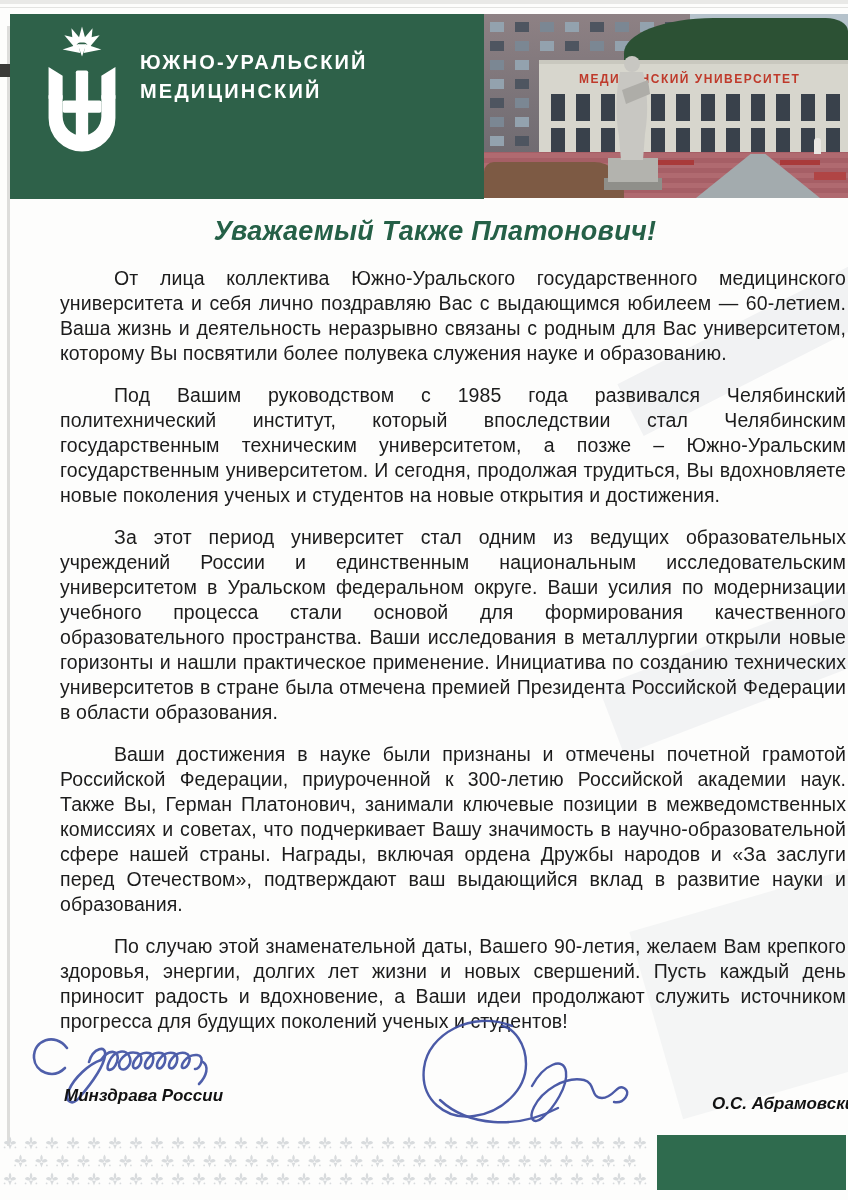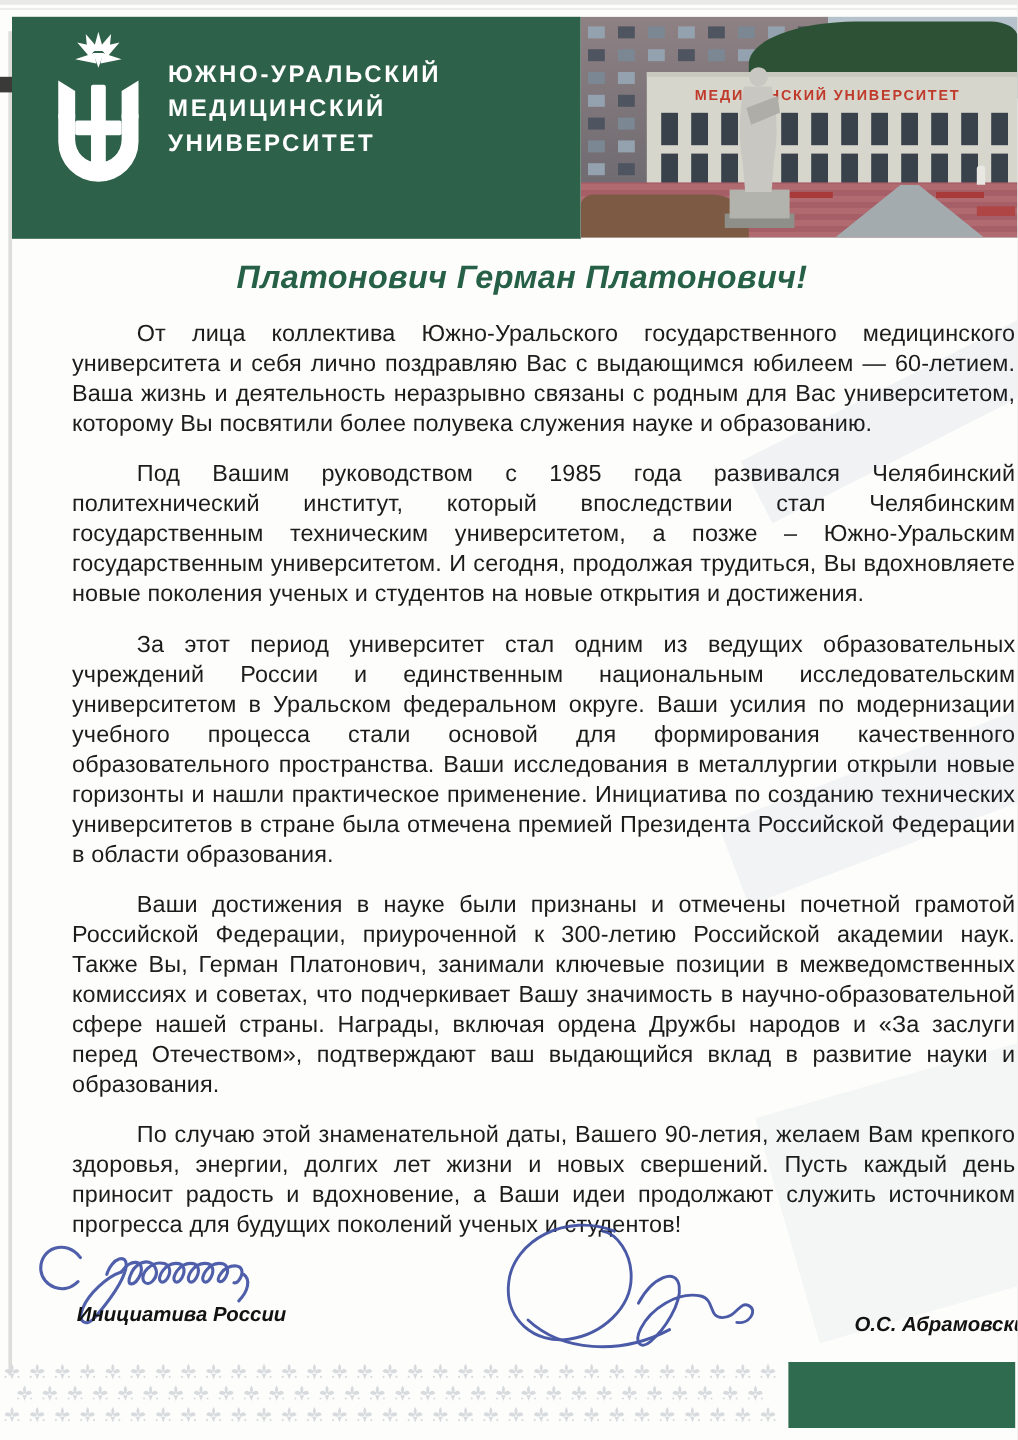--- a/index.html
+++ b/index.html
@@ -102,21 +102,20 @@
 
         <path d="M12,80 h16 v24 a22,22 0 0 0 44,0 v-24 h16 v26 a38,38 0 0 1 -76,0 Z"></path>
 
         <rect x="43" y="52" width="14" height="82" rx="2"></rect>
         <rect x="28" y="86" width="44" height="14" rx="2"></rect>
       </g>
     </svg>
     <div class="orgname">
       <div>ЮЖНО-УРАЛЬСКИЙ</div>
       <div>МЕДИЦИНСКИЙ</div>
-      <div>УНИВЕРСИТЕТ</div>
     </div>
   </div>
 
   <div class="photo">
     <div class="sky"></div>
     <div class="tallb" id="tallb">
         <div class="twin" style="left: 6px; top: 8px; background: rgb(147, 162, 174);"></div>
         <div class="twin" style="left: 31px; top: 8px; background: rgb(78, 85, 96);"></div>
         <div class="twin" style="left: 56px; top: 8px; background: rgb(123, 135, 147);"></div>
         <div class="twin" style="left: 81px; top: 8px; background: rgb(147, 162, 174);"></div>
@@ -213,41 +212,41 @@
       <rect x="12" y="108" width="50" height="24" fill="#b3b3ae"></rect>
       <g fill="#c8c7c2">
         <circle cx="36" cy="14" r="8"></circle>
         <path d="M24,22 C20,42 19,64 23,86 L25,110 h22 L49,84 C53,60 51,40 47,22 Z"></path>
         <path d="M26,40 L52,30 L54,44 L30,54 Z" fill="#aeada8"></path>
       </g>
     </svg>
     <div class="person"></div>
   </div>
 
-  <div class="title">Платонович Герман Платонович!</div>
+  <div class="title">Уважаемый Также Платонович!</div>
 
   <div class="body-text">
     <p>От лица коллектива Южно-Уральского государственного медицинского университета и себя лично поздравляю Вас с выдающимся юбилеем — 60-летием. Ваша жизнь и деятельность неразрывно связаны с родным для Вас университетом, которому Вы посвятили более полувека служения науке и образованию.</p>
     <p>Под Вашим руководством с 1985 года развивался Челябинский политехнический институт, который впоследствии стал Челябинским государственным техническим университетом, а позже – Южно-Уральским государственным университетом. И сегодня, продолжая трудиться, Вы вдохновляете новые поколения ученых и студентов на новые открытия и достижения.</p>
     <p>За этот период университет стал одним из ведущих образовательных учреждений России и единственным национальным исследовательским университетом в Уральском федеральном округе. Ваши усилия по модернизации учебного процесса стали основой для формирования качественного образовательного пространства. Ваши исследования в металлургии открыли новые горизонты и нашли практическое применение. Инициатива по созданию технических университетов в стране была отмечена премией Президента Российской Федерации в области образования.</p>
     <p>Ваши достижения в науке были признаны и отмечены почетной грамотой Российской Федерации, приуроченной к 300-летию Российской академии наук. Также Вы, Герман Платонович, занимали ключевые позиции в межведомственных комиссиях и советах, что подчеркивает Вашу значимость в научно-образовательной сфере нашей страны. Награды, включая ордена Дружбы народов и «За заслуги перед Отечеством», подтверждают ваш выдающийся вклад в развитие науки и образования.</p>
     <p>По случаю этой знаменательной даты, Вашего 90-летия, желаем Вам крепкого здоровья, энергии, долгих лет жизни и новых свершений. Пусть каждый день приносит радость и вдохновение, а Ваши идеи продолжают служить источником прогресса для будущих поколений ученых и студентов!</p>
   </div>
 
   <svg class="closing-svg" width="330" height="80" viewBox="0 0 330 80">
     <g fill="none" stroke="var(--ink-blue)" stroke-width="2.6" stroke-linecap="round" opacity="0.92">
       <path d="M42,16 C30,0 8,8 9,26 C10,40 28,48 40,36"></path>
       <path d="M64,30 C68,16 82,12 80,24 C78,36 66,52 54,66 C47,74 39,70 44,58 C49,46 64,32 76,28"></path>
       <path d="M76,28 C84,16 96,18 92,30 C88,40 79,41 84,30 C89,18 102,16 105,26 C107,33 99,41 95,36 C91,30 101,18 112,21 C121,24 114,39 109,36 C105,33 113,19 124,21 C133,23 126,39 121,36 C117,33 125,19 136,21 C145,23 138,39 133,36 C129,33 137,19 148,21 C157,23 150,39 145,36 C141,33 149,19 160,21 C169,23 163,37 158,36 C154,35 161,22 172,23 C181,24 175,38 170,37"></path>
       <path d="M178,30 C184,34 182,44 174,52"></path>
     </g>
   </svg>
 
   <div class="signer">
-    <div>Инициатива России</div>
+    <div>Минздрава России</div>
   </div>
 
   <svg class="autograph-svg" width="245" height="120" viewBox="0 0 245 120">
     <g fill="none" stroke="var(--autograph-blue)" stroke-width="2.4" stroke-linecap="round" opacity="0.92">
       <path d="M100,10 C60,-6 16,18 12,52 C8,84 34,104 62,100 C90,96 114,74 114,48 C114,28 102,12 90,10"></path>
       <path d="M28,84 C56,110 104,114 146,92"></path>
       <path d="M120,70 C132,48 152,40 154,56 C156,70 142,92 130,102 C122,109 116,103 122,91 C130,75 152,60 172,64 C184,67 178,82 190,82 C202,82 204,68 212,72 C220,76 212,88 202,86"></path>
     </g>
   </svg>
 

